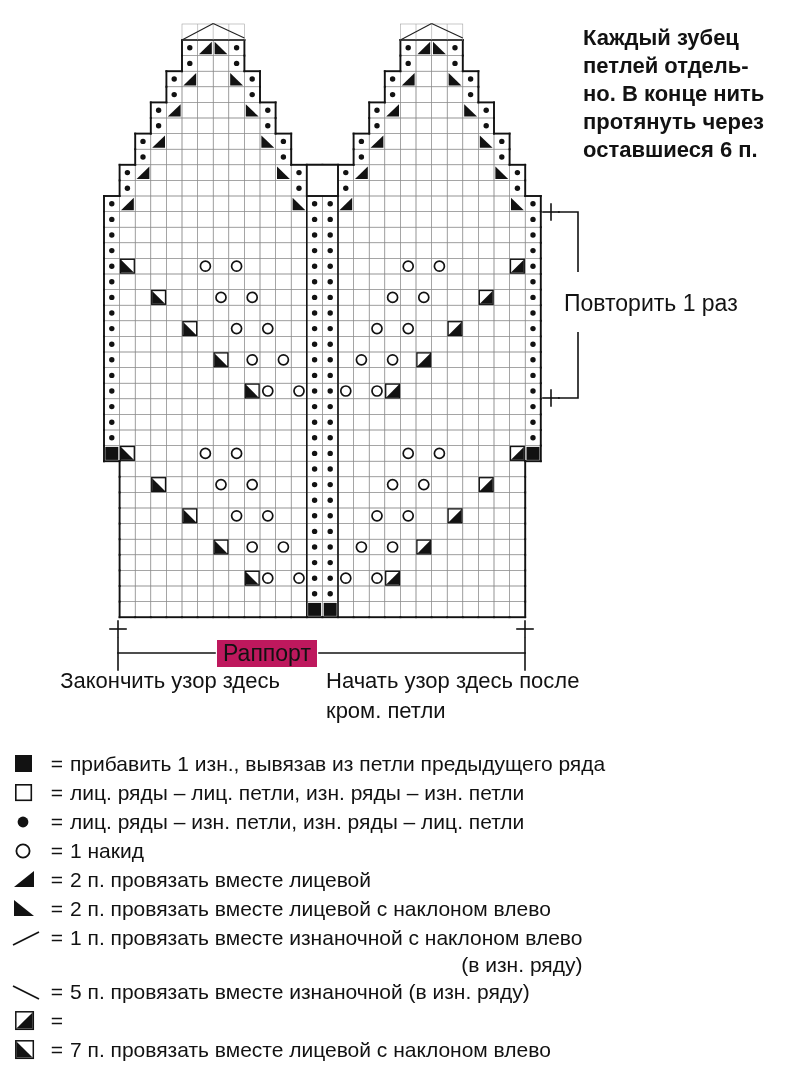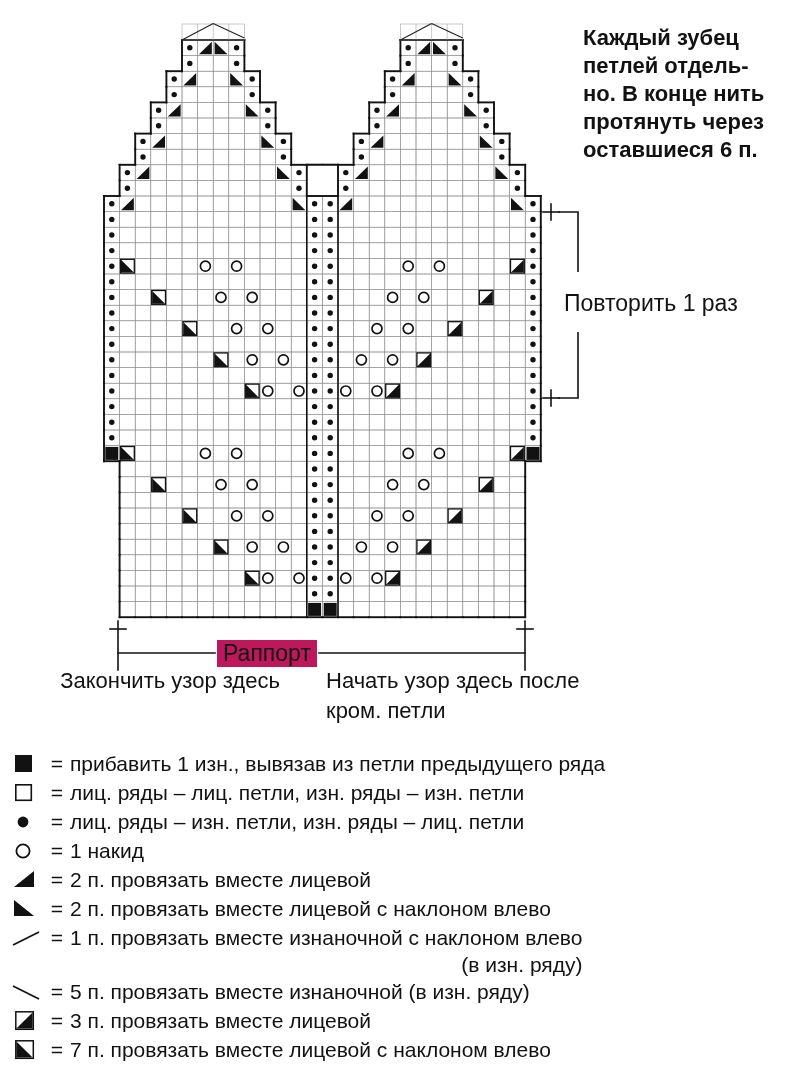--- a/index.html
+++ b/index.html
@@ -1435,21 +1435,20 @@
         <span class="txt"><span>5 п. провязать вместе изнаночной (в изн. ряду)</span></span>
       </li>
       <li>
         <span class="sym">
           <svg width="28" height="26" viewBox="0 0 28 26">
             <rect x="3.8" y="3.8" width="17.5" height="17.5" fill="#fff" stroke="#121212" stroke-width="1.5"></rect>
             <polygon points="4.4,20.6 20.6,20.6 20.6,4.4" fill="#121212"></polygon>
           </svg>
         </span>
         <span class="eq">=</span>
-        <span class="txt"><span>3 п. провязать вместе лицевой</span></span>
       </li>
       <li>
         <span class="sym">
           <svg width="28" height="26" viewBox="0 0 28 26">
             <rect x="3.8" y="3.8" width="17.5" height="17.5" fill="#fff" stroke="#121212" stroke-width="1.5"></rect>
             <polygon points="4.4,4.4 4.4,20.6 20.6,20.6" fill="#121212"></polygon>
           </svg>
         </span>
         <span class="eq">=</span>
         <span class="txt"><span>7 п. провязать вместе лицевой с наклоном влево</span></span>

